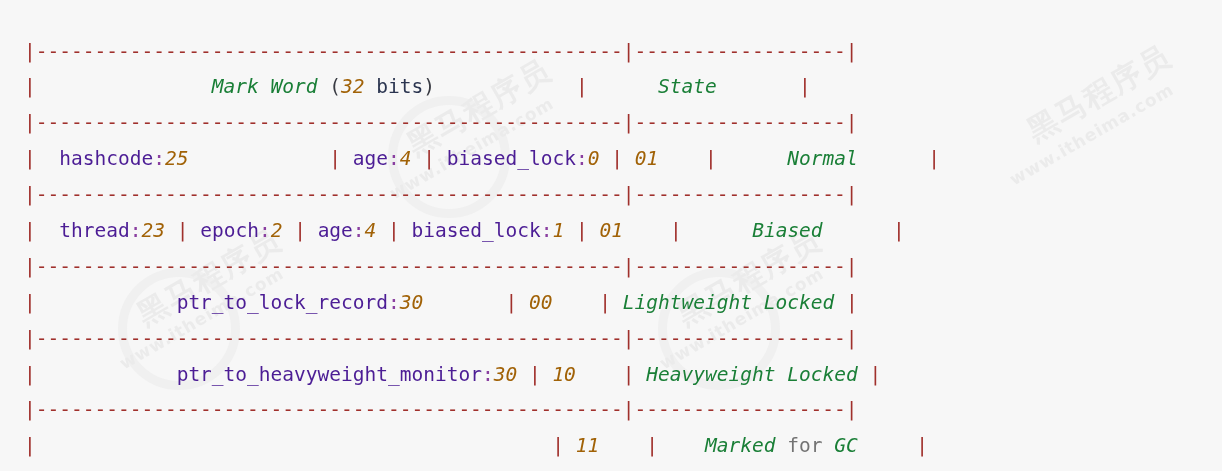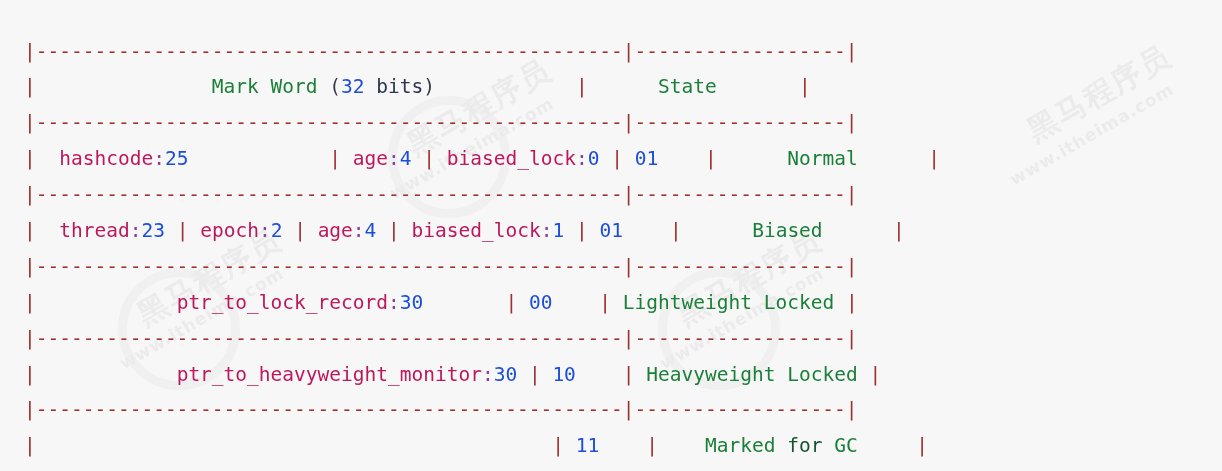--- a/index.html
+++ b/index.html
@@ -53,24 +53,24 @@
     line-height: 35.9px;
     white-space: pre;
     letter-spacing: 0px;
     -webkit-font-smoothing: antialiased;
   }
   .ln { display: block; height: 35.9px; }
 
   
   .t-rule   { color: #a0302c; }          
   .t-pipe   { color: #a0302c; }
-  .t-ident  { color: #be185d; }          
-  .t-num    { color: #1d4ed8; }          
-  .t-word   { color: #1a7f37; }          
-  .t-kw     { color: #14532d; }          
+  .t-ident  { color: #4c1d95; }          
+  .t-num    { color: #a16207; font-style: italic; }          
+  .t-word   { color: #1a7f37; font-style: italic; }          
+  .t-kw     { color: #737373; }          
   .t-punc   { color: #8a3fa0; }          
   .t-paren  { color: #383a42; }          
   .t-plain  { color: #2b3550; text-align: center; }          
 </style>
 </head>
 <body>
 
 <div id="watermark-layer">
   <div class="wm-ring" style="left:388px; top:96px;"></div>
   <div class="wm-ring" style="left:658px; top:268px;"></div>

